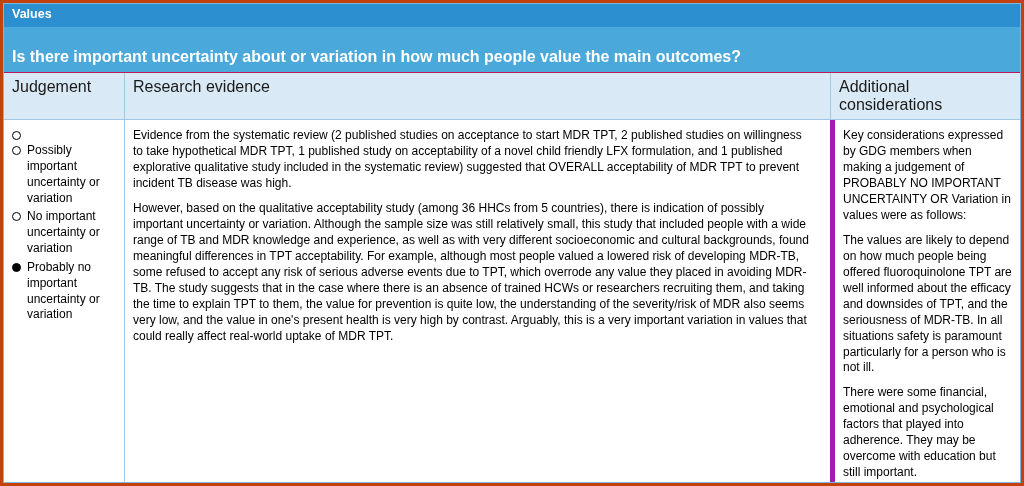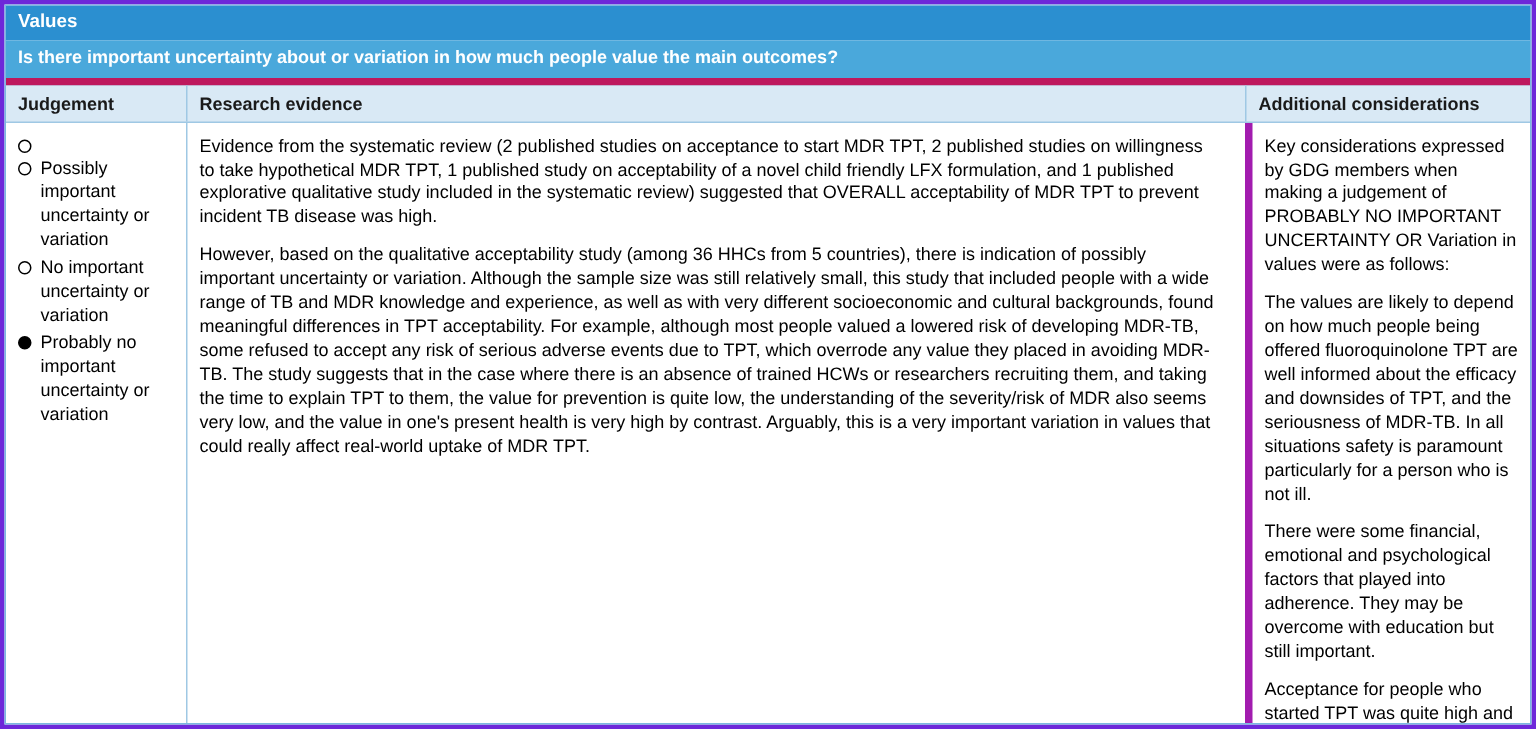--- a/index.html
+++ b/index.html
@@ -10,21 +10,21 @@
   body {
     font-family: "Liberation Sans", sans-serif;
     font-size: 12px;
     color: #000000;
   }
   .page {
     width: 1024px;
     height: 486px;
     position: relative;
     box-sizing: border-box;
-    background: #6d28d9;
+    background: #c2410c;
     overflow: hidden;
   }
   .frame {
     position: absolute;
     left: 3px;
     top: 3px;
     width: 1018px;
     height: 480px;
     border: 1px solid #7bb8e0;
     box-sizing: border-box;
@@ -37,36 +37,35 @@
     color: #ffffff;
     font-weight: bold;
     font-size: 12.5px;
     padding: 4px 8px 5px 8px;
     line-height: 1.1;
   }
   .band-question {
     background: #4aa8db;
     color: #ffffff;
     font-weight: bold;
-    font-size: 12px;
-    padding: 5px 8px 6px 8px;
+    font-size: 16px;
+    padding: 21px 8px 6px 8px;
     line-height: 1.15;
-    border-bottom: 5px solid #be185d;
+    border-bottom: 1px solid #be185d;
   }
   .header-row {
     display: flex;
     background: #d9e9f5;
     border-bottom: 1px solid #9fc8e4;
   }
   .header-cell {
-    font-size: 12px;
+    font-size: 16px;
     color: #1a1a1a;
     padding: 5px 8px 5px 8px;
     box-sizing: border-box;
-    font-weight: bold;
   }
   .col-judgement {
     width: 120px;
     flex: 0 0 120px;
   }
   .col-evidence {
     width: 695px;
     flex: 0 0 695px;
     border-left: 1px solid #9fc8e4;
   }

